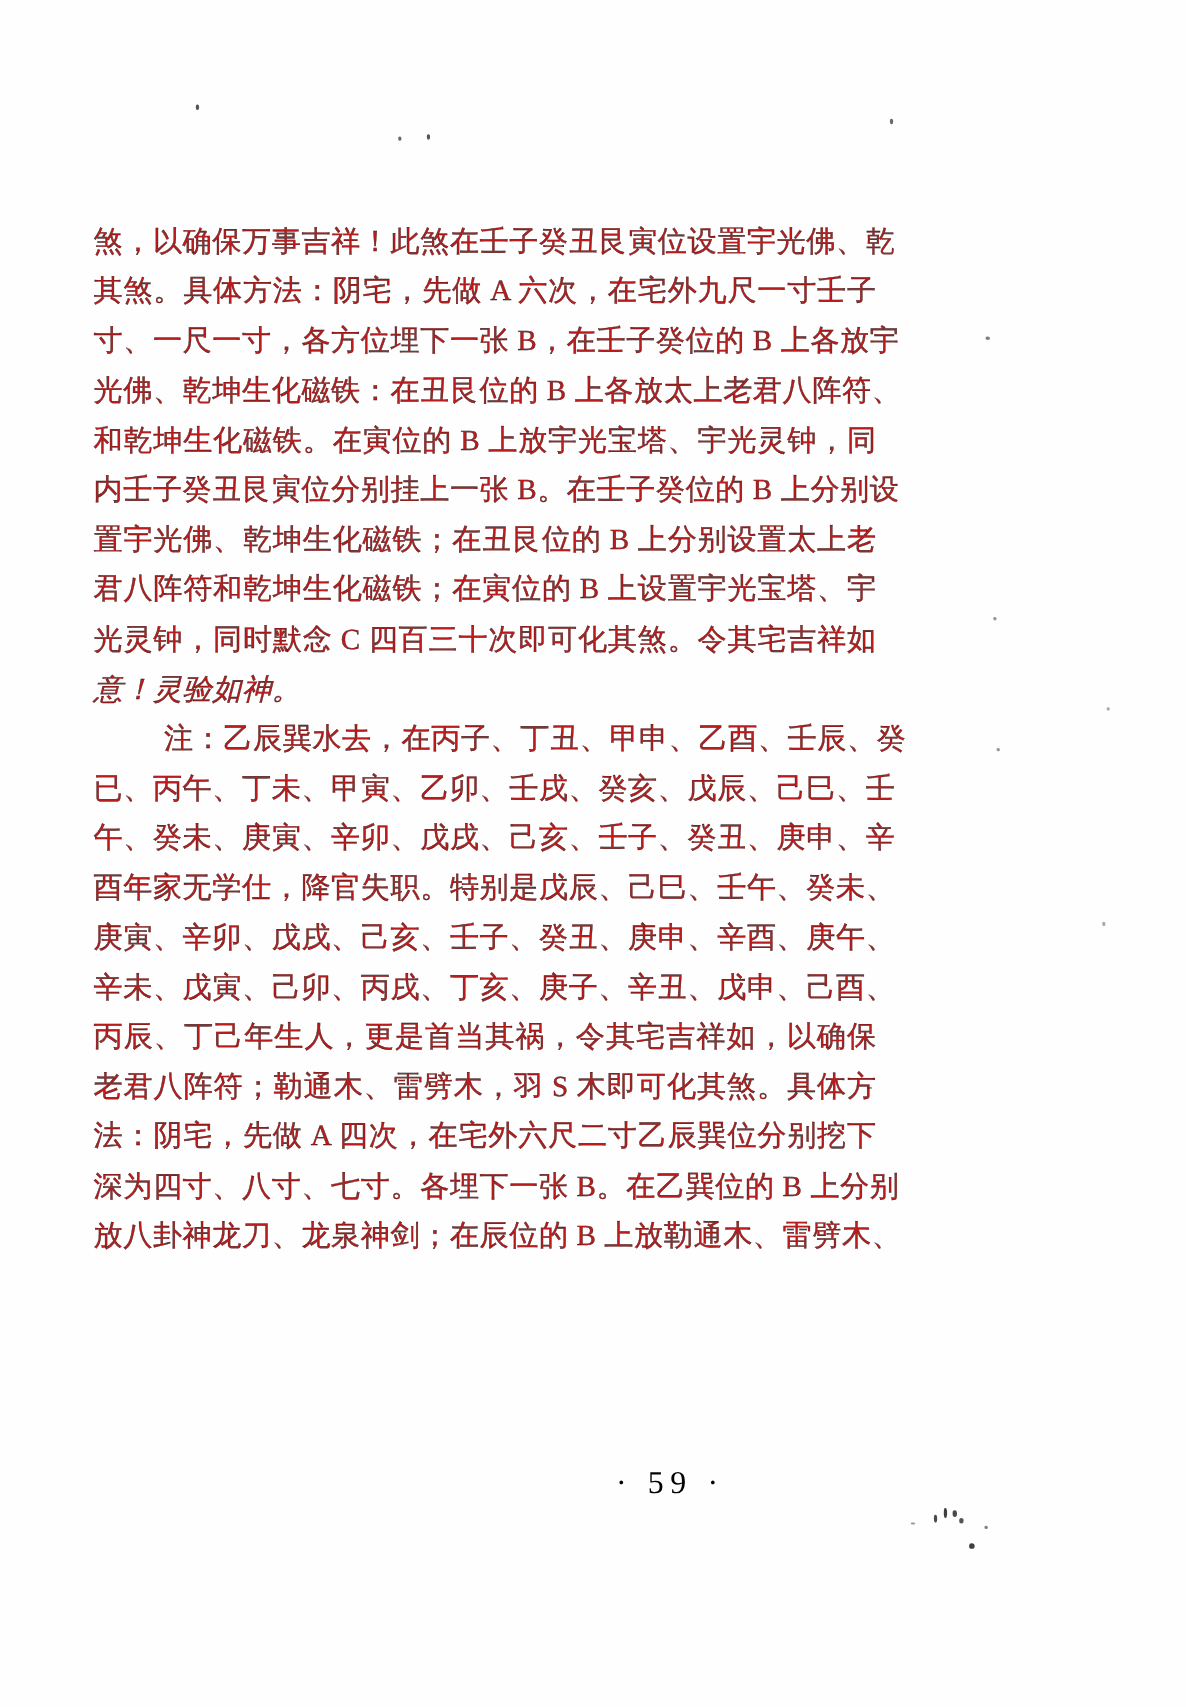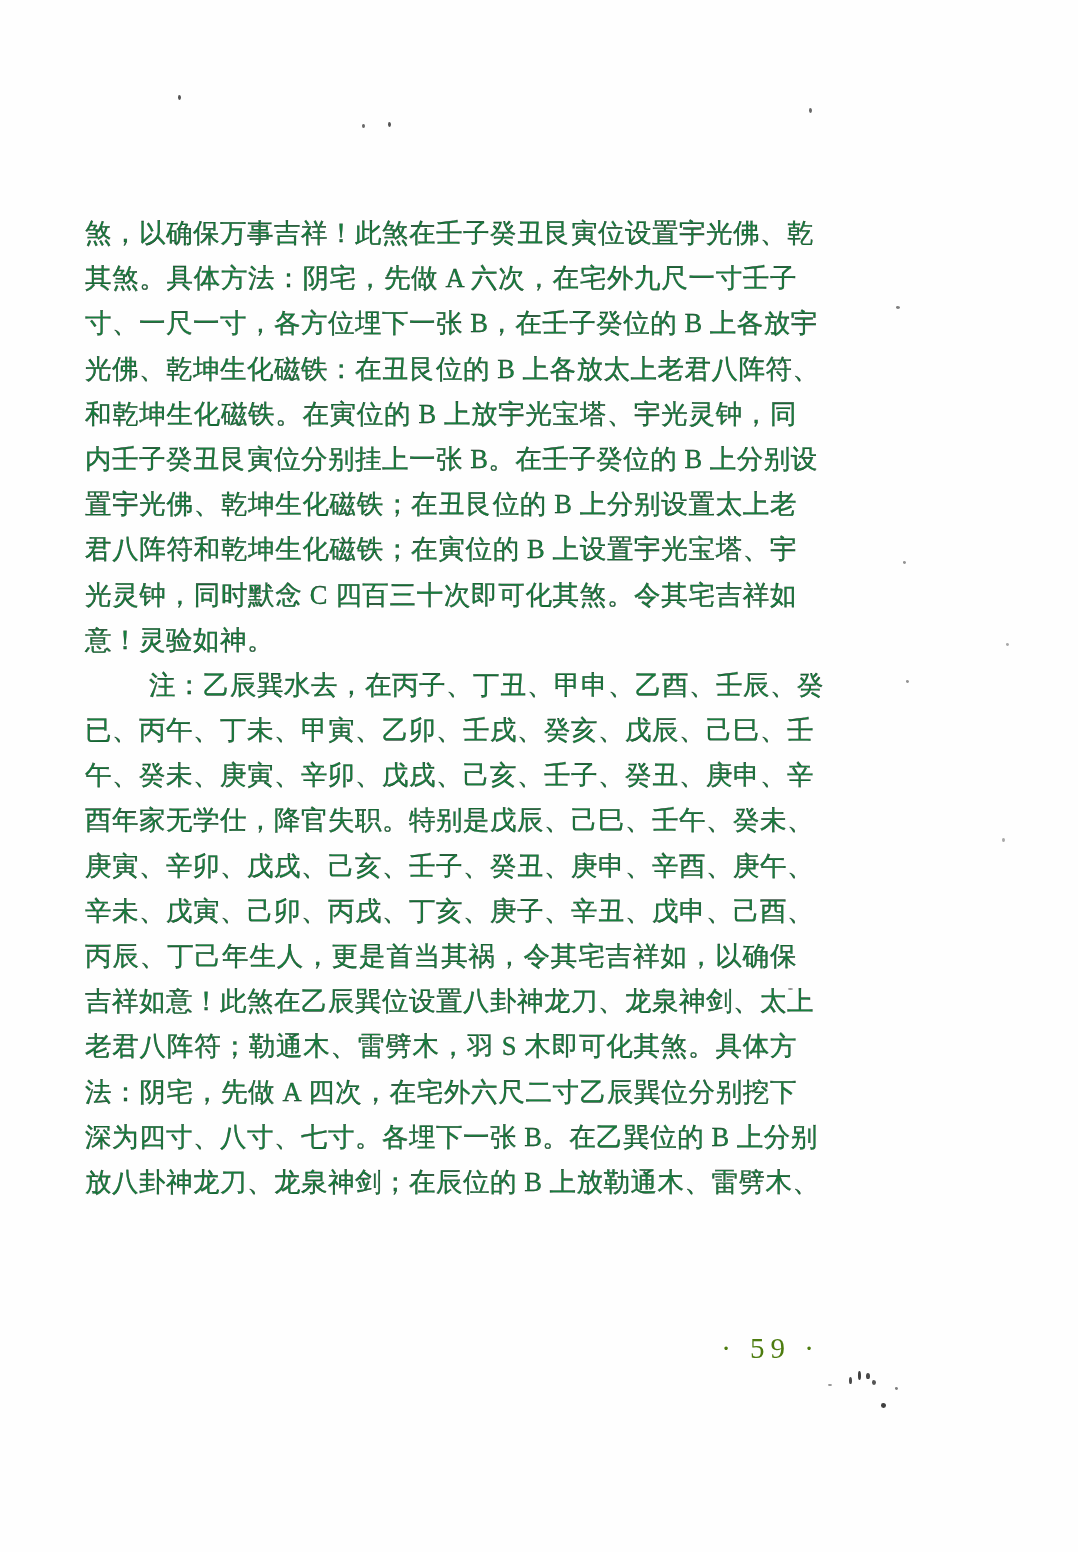--- a/index.html
+++ b/index.html
@@ -12,49 +12,49 @@
     height: 1552px;
     background: #fefefe;
     overflow: hidden;
     font-family: "Liberation Serif", "DejaVu Serif", serif;
   }
   .textblock {
     position: absolute;
     left: 85px;
     top: 197px;
     width: 712px;
-    color: #15803d;
-    margin-top: 14px;
+    color: #b91c1c;
   }
   .line {
     height: 45.2px;
     line-height: 45.2px;
     font-size: 26.5px;
     font-weight: 500;
     letter-spacing: 0.5px;
     text-align: justify;
     text-align-last: justify;
     white-space: nowrap;
     -webkit-text-stroke: 0.3px #1b1b1b;
   }
   .line.short {
     text-align: center;
     text-align-last: left;
+    font-style: italic;
   }
   .line.indent {
     padding-left: 64px;
   }
   .pagenum {
     position: absolute;
     top: 1332px;
     left: 560px;
     width: 260px;
-    text-align: right;
+    text-align: left;
     font-size: 29px;
-    color: #4d7c0f;
+    color: #000000;
     letter-spacing: 6px;
   }
   .speck {
     position: absolute;
     background: #2a2a2a;
     border-radius: 45% 55% 50% 50%;
   }
 </style>
 </head>
 <body>
@@ -71,21 +71,20 @@
       <div class="line">君八阵符和乾坤生化磁铁；在寅位的 B 上设置宇光宝塔、宇</div>
       <div class="line">光灵钟，同时默念 C 四百三十次即可化其煞。令其宅吉祥如</div>
       <div class="line short">意！灵验如神。</div>
       <div class="line indent">注：乙辰巽水去，在丙子、丁丑、甲申、乙酉、壬辰、癸</div>
       <div class="line">已、丙午、丁未、甲寅、乙卯、壬戌、癸亥、戊辰、己巳、壬</div>
       <div class="line">午、癸未、庚寅、辛卯、戊戌、己亥、壬子、癸丑、庚申、辛</div>
       <div class="line">酉年家无学仕，降官失职。特别是戊辰、己巳、壬午、癸未、</div>
       <div class="line">庚寅、辛卯、戊戌、己亥、壬子、癸丑、庚申、辛酉、庚午、</div>
       <div class="line">辛未、戊寅、己卯、丙戌、丁亥、庚子、辛丑、戊申、己酉、</div>
       <div class="line">丙辰、丁己年生人，更是首当其祸，令其宅吉祥如，以确保</div>
-      <div class="line">吉祥如意！此煞在乙辰巽位设置八卦神龙刀、龙泉神剑、太上</div>
       <div class="line">老君八阵符；勒通木、雷劈木，羽 S 木即可化其煞。具体方</div>
       <div class="line">法：阴宅，先做 A 四次，在宅外六尺二寸乙辰巽位分别挖下</div>
       <div class="line">深为四寸、八寸、七寸。各埋下一张 B。在乙巽位的 B 上分别</div>
       <div class="line">放八卦神龙刀、龙泉神剑；在辰位的 B 上放勒通木、雷劈木、</div>
     </div>
   <div class="pagenum">· 59 ·</div>
   <div id="artifacts">
       <div class="speck" style="left: 178px; top: 95px; width: 3px; height: 5px; opacity: 0.8;"></div>
       <div class="speck" style="left: 362px; top: 124px; width: 3px; height: 4px; opacity: 0.7;"></div>
       <div class="speck" style="left: 388px; top: 122px; width: 3px; height: 5px; opacity: 0.8;"></div>

